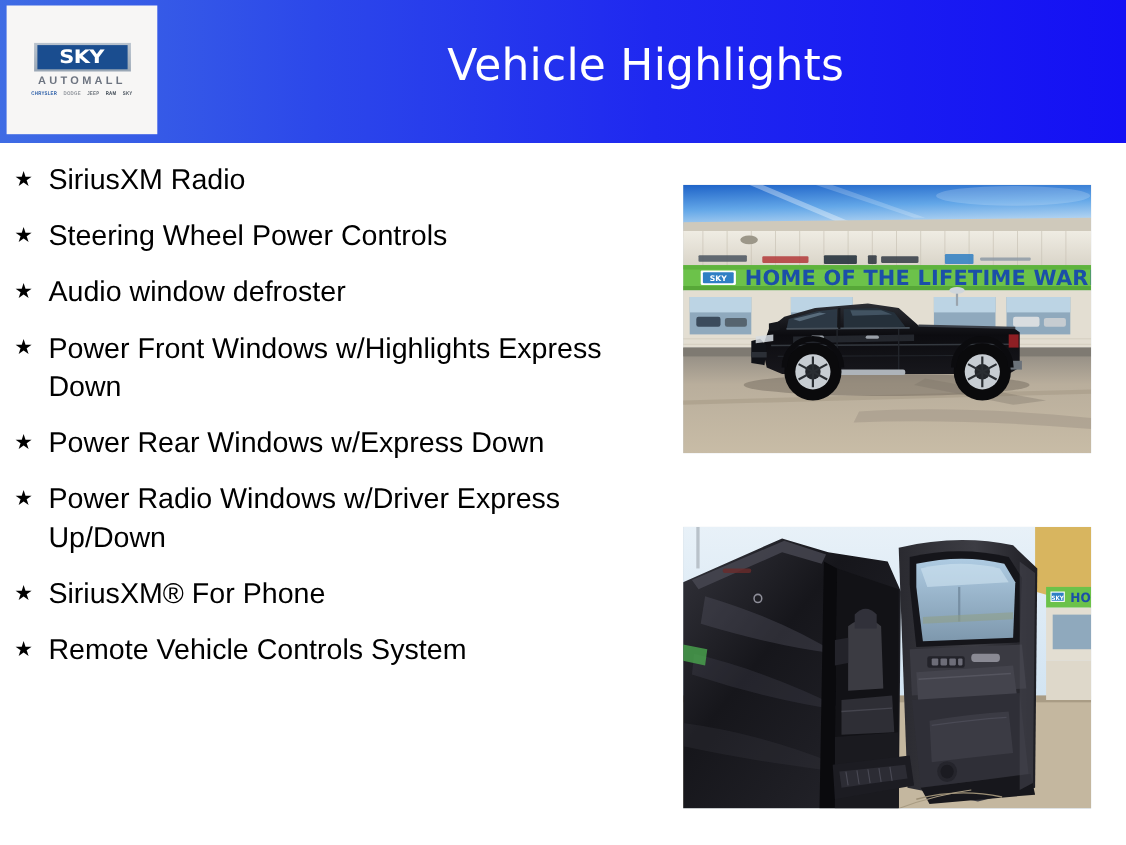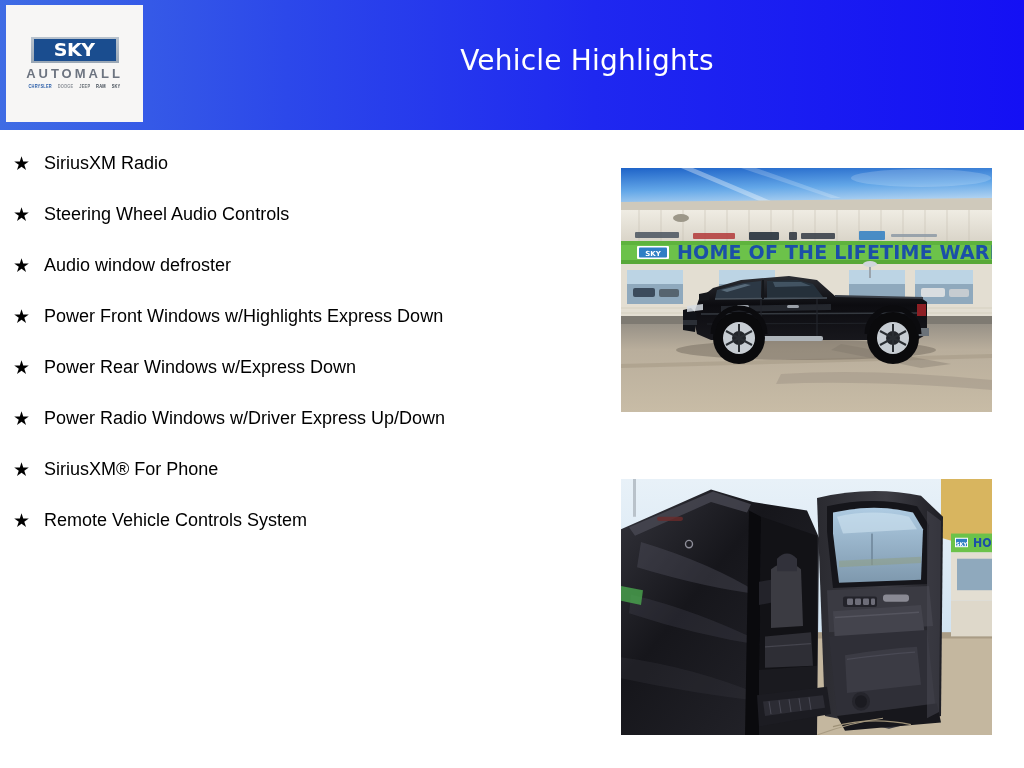--- a/index.html
+++ b/index.html
@@ -25,21 +25,21 @@
   }
   #header-title {
     position: absolute;
     left: 150px; top: 0;
     width: 874px;
     height: 120px;
     display: flex;
     align-items: center;
     justify-content: center;
     color: #ffffff;
-    font-size: 28px;
+    font-size: 40px;
     font-weight: 400;
     letter-spacing: 0.2px;
     white-space: nowrap;
     font-family: "DejaVu Sans", sans-serif;
   }
 
   
   #logo-card {
     position: absolute;
     left: 6px; top: 5px;
@@ -79,21 +79,21 @@
     color: #ffffff;
     font-size: 17px;
     font-weight: 700;
     letter-spacing: -0.5px;
     font-family: "DejaVu Sans", sans-serif;
     transform: scaleX(1.12);
   }
   #logo-automall {
     margin-top: 3px;
     color: #6d7480;
-    font-size: 13px;
+    font-size: 10px;
     font-weight: 700;
     letter-spacing: 3px;
     font-family: "Liberation Sans", sans-serif;
   }
   #logo-brand-strip {
     margin-top: 2px;
     width: 92px;
     height: 7px;
     display: flex;
     align-items: center;
@@ -131,21 +131,21 @@
     flex: 0 0 auto;
     width: 31px;
     color: #000000;
     font-size: 19px;
     line-height: 35px;
     font-family: "DejaVu Sans", sans-serif;
   }
   .feature-label {
     flex: 1 1 auto;
     color: #000000;
-    font-size: 18px;
+    font-size: 26px;
     line-height: 35px;
     font-family: "Liberation Sans", sans-serif;
   }
 
   
   .photo {
     position: absolute;
     left: 621px;
     width: 371px;
     overflow: hidden;
@@ -178,21 +178,21 @@
   </div>
 </div>
 
 <div id="features-list">
   <div class="feature-item">
     <span class="feature-star">★</span>
     <span class="feature-label">SiriusXM Radio</span>
   </div>
   <div class="feature-item">
     <span class="feature-star">★</span>
-    <span class="feature-label">Steering Wheel Audio Controls</span>
+    <span class="feature-label">Steering Wheel Power Controls</span>
   </div>
   <div class="feature-item">
     <span class="feature-star">★</span>
     <span class="feature-label">Audio window defroster</span>
   </div>
   <div class="feature-item">
     <span class="feature-star">★</span>
     <span class="feature-label">Power Front Windows w/Highlights Express Down</span>
   </div>
   <div class="feature-item">

